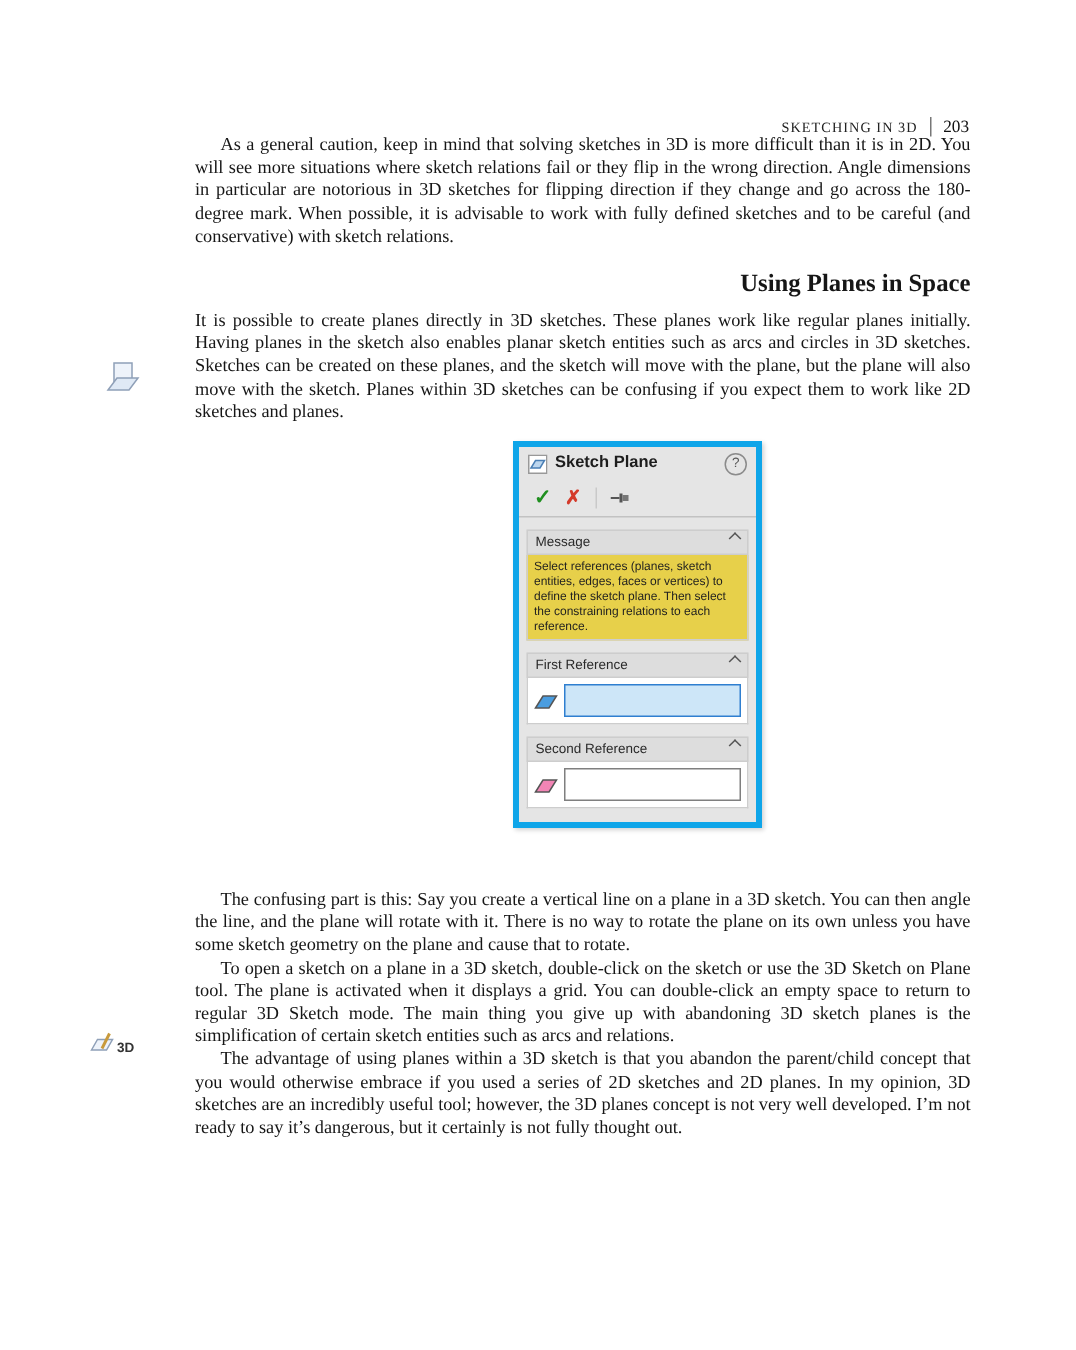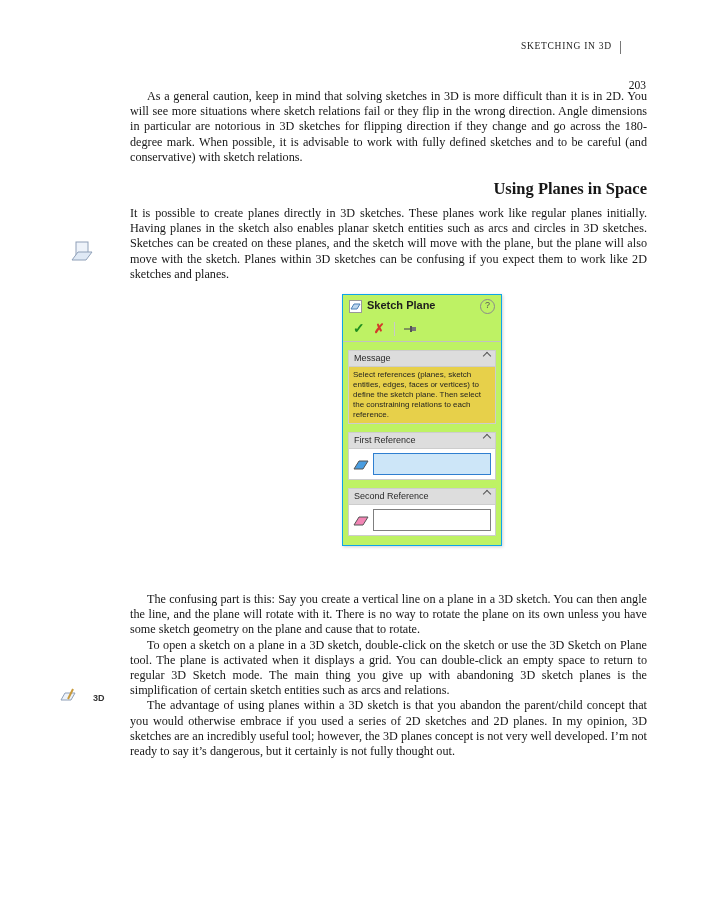--- a/index.html
+++ b/index.html
@@ -1,38 +1,38 @@
 <!DOCTYPE html>
 <html><head>
 <meta charset="utf-8">
 <style>
   html,body{margin:0;padding:0;}
   body{width:717px;height:900px;background:#ffffff;font-family:"Liberation Serif",serif;color:#161616;}
   .page{position:relative;width:717px;height:900px;background:#ffffff;overflow:hidden;}
 
   
-  .running-head{position:absolute;top:41px;right:71px;display:flex;align-items:flex-start;}
+  .running-head{position:absolute;top:41px;right:71px;display:flex;align-items:flex-end;}
   .rh-title{font-size:9.5px;letter-spacing:0.7px;color:#222;}
   .rh-sep{width:1px;height:13px;background:#777;margin:0 8px;}
   .rh-page{font-size:11.5px;font-weight:normal;color:#111;margin-top:38px;}
 
   
   .text-col{position:absolute;left:130px;top:89px;width:517px;font-size:12.2px;line-height:15.2px;text-align:justify;}
   .text-col p{margin:0;}
   p.indent{text-indent:17px;}
   h2.section{font-size:16.5px;line-height:20px;font-weight:bold;margin:14px 0 7px 0;text-align:right;}
 
   
   .figure-wrap{position:relative;height:298px;margin-top:12px;}
   .fig-caption{position:absolute;left:-45px;top:7px;width:120px;text-align:left;}
   .fig-label{font-size:11px;font-weight:bold;font-variant:small-caps;letter-spacing:.2px;display:block;}
   .fig-line{font-size:10.3px;line-height:13px;display:block;}
 
   
-  .pm-panel{position:absolute;left:212px;top:0;width:158px;background:#bef264;border:1px solid #0ea5e9;
+  .pm-panel{position:absolute;left:212px;top:0;width:158px;background:#e5e5e5;border:4px solid #0ea5e9;
             font-family:"Liberation Sans",sans-serif;box-shadow:1px 1px 3px rgba(0,0,0,0.18);}
   .pm-title{height:22px;display:flex;align-items:center;gap:5px;padding:0 6px;}
   .pm-title-text{flex:1;font-size:11px;font-weight:bold;color:#1d1d1d;}
   .pm-help{width:13px;height:13px;border:1px solid #8b8b8b;border-radius:50%;font-size:9px;line-height:11px;color:#555;text-align:center;flex:0 0 auto;}
   .pm-toolbar{height:24px;display:flex;align-items:center;gap:9px;padding:0 10px;border-bottom:1px solid #c2c2c2;}
   .pm-check{color:#1f8f1f;font-size:14px;font-weight:bold;}
   .pm-x{color:#d43a2a;font-size:13px;font-weight:bold;}
   .tb-sep{width:1px;height:14px;background:#c9c9c9;}
   .pm-body{padding:8px 5px 9px;}
   .group{margin-bottom:8px;}
@@ -40,21 +40,21 @@
   .group-hdr{height:15px;background:#dddddd;border:1px solid #cdcdcd;display:flex;align-items:flex-start;padding:0 5px;font-size:9px;color:#2a2a2a;cursor:default;}
   .chev{width:5px;height:5px;border-left:1.3px solid #555;border-top:1.3px solid #555;transform:rotate(45deg);margin-left:auto;margin-top:2px;flex:0 0 auto;}
   .msg-text{background:#e7d04a;color:#1f1f1f;font-size:8px;line-height:10px;padding:3px 4px;border:1px solid #cdcdcd;border-top:none;text-align:left;}
   .ref-content{background:#ffffff;border:1px solid #cdcdcd;border-top:none;height:30px;display:flex;align-items:center;gap:4px;padding:0 4px;}
   .ref-box{flex:1;height:20px;background:#ffffff;border:1px solid #7f7f7f;}
   .ref-box.active{background:#cde6f8;border:1.5px solid #2f7fd0;}
   .plane-ico{flex:0 0 auto;}
 
   
   .margin-icon-planes{position:absolute;left:70px;top:240px;}
-  .margin-icon-3d{position:absolute;left:60px;top:686px;display:flex;align-items:flex-end;gap:16px;font-family:"Liberation Sans",sans-serif;}
+  .margin-icon-3d{position:absolute;left:60px;top:686px;display:flex;align-items:flex-end;gap:1px;font-family:"Liberation Sans",sans-serif;}
   .margin-3d-label{font-size:9px;font-weight:bold;color:#333;padding-bottom:1px;}
 </style>
 </head>
 <body>
 
 <div class="page">
 
   <div class="running-head">
     <span class="rh-title">SKETCHING IN 3D</span>
     <span class="rh-sep"></span>

